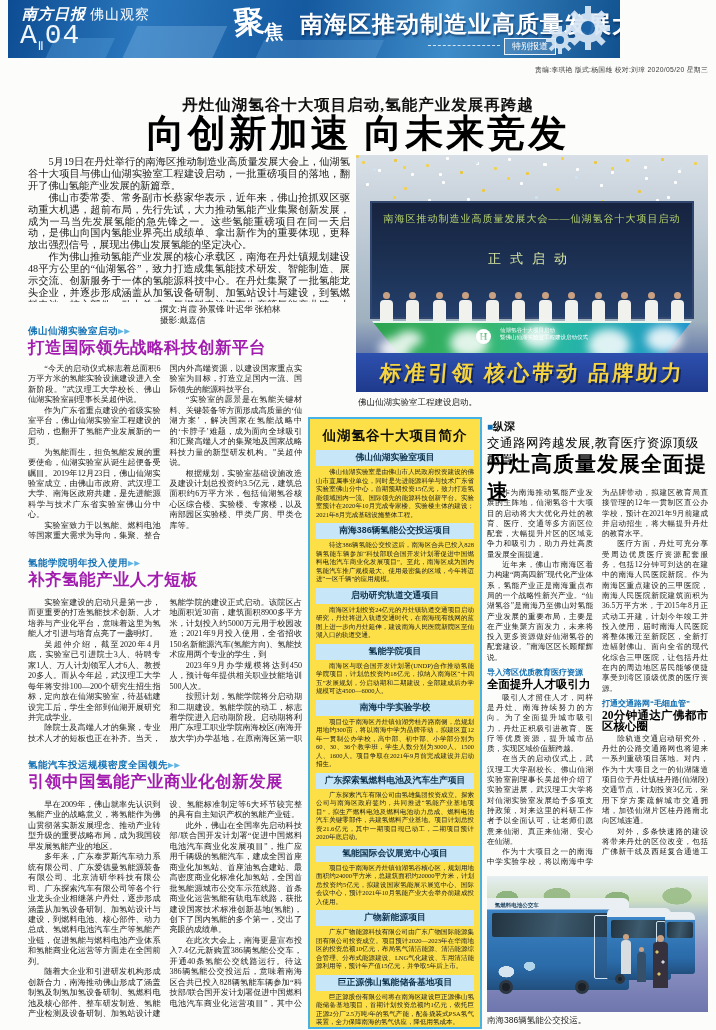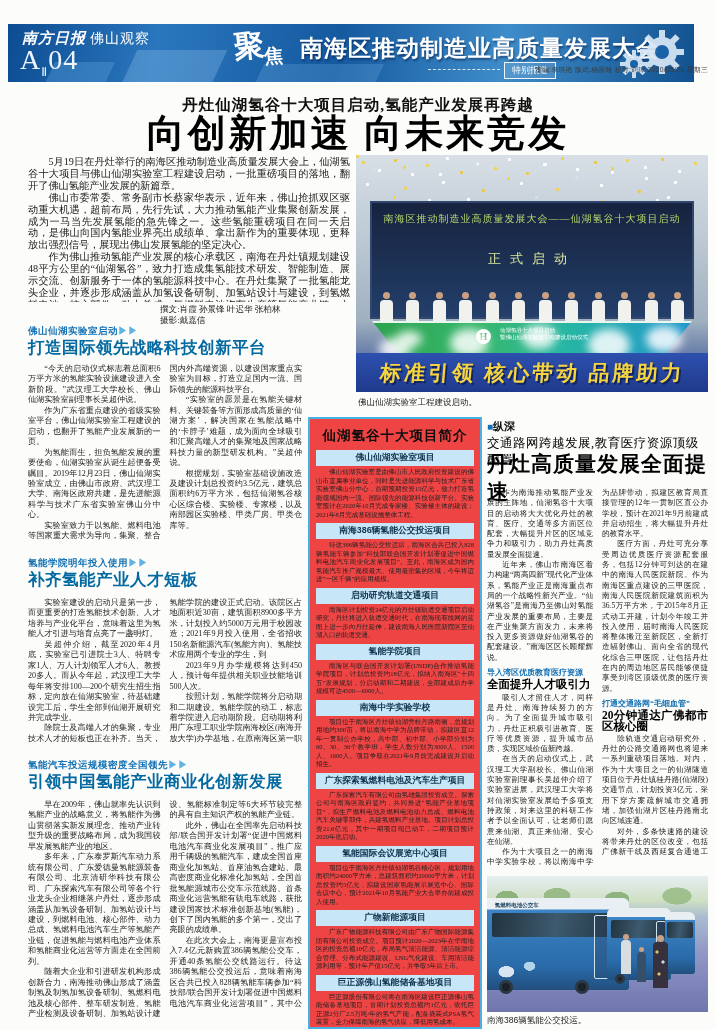--- a/index.html
+++ b/index.html
@@ -1,30 +1,30 @@
 <!DOCTYPE html>
 <html><head>
 <meta charset="utf-8">
 <style>
   * { margin:0; padding:0; box-sizing:border-box; }
   html,body { background:#e8e8e4; }
   body { font-family:"Liberation Serif", serif; }
   .page { position:relative; width:716px; height:1030px; background:#fcfcfa; margin:0 auto; overflow:hidden; }
 
   
-  .masthead { position:absolute; left:8px; top:24px; width:686px; height:58px;
+  .masthead { position:absolute; left:8px; top:0; width:612px; height:58px;
     background:linear-gradient(100deg,#0d4c92 0%,#2a77bd 22%,#15599f 48%,#3e8cc9 72%,#11518f 100%); overflow:hidden;padding-left:17px; }
   .mh-deco { position:absolute; background:rgba(160,210,245,.28); transform:skewX(-25deg); }
   .mh-d1 { left:120px; top:26px; width:90px; height:40px; }
   .mh-d2 { left:40px; top:38px; width:60px; height:30px; background:rgba(80,150,210,.45); }
   .mh-d3 { left:250px; top:40px; width:120px; height:26px; background:rgba(120,180,230,.25); }
   .mh-logo { position:absolute; left:14px; top:5px; color:#fff; font-size:15px; font-weight:bold; letter-spacing:1px; }
   .mh-logo .cal { font-style:italic; font-family:"Liberation Serif",serif; }
   .mh-edition { font-weight:normal; font-family:"Liberation Sans",sans-serif; font-size:14px; margin-left:4px; }
-  .mh-page { position:absolute; left:12px; top:20px; color:#eef6fc; font-family:Liberation Serif, serif; font-size:28px; letter-spacing:1px; }
+  .mh-page { position:absolute; left:12px; top:20px; color:#eef6fc; font-family:Liberation Mono, monospace; font-size:28px; letter-spacing:1px; }
   .mh-page sub { font-size:12px; }
   .mh-focus { position:absolute; left:226px; top:2px; color:#fff; font-weight:bold; }
   .mh-focus .f1 { font-size:30px; display:inline-block; transform:rotate(-6deg); font-family:"Liberation Serif",serif; }
   .mh-focus .f2 { font-size:19px; display:inline-block; transform:translateY(6px) rotate(-4deg); }
   .mh-title { position:absolute; left:292px; top:9px; color:#fff; font-weight:bold; font-size:23px; letter-spacing:1px;
     font-family:"Liberation Sans",sans-serif; text-shadow:1px 2px 2px rgba(0,20,60,.5); white-space:nowrap; }
   .mh-sub { position:absolute; left:496px; top:38px; color:#fff; font-size:9px; font-family:"Liberation Sans",sans-serif;
     border:1px solid rgba(255,255,255,.9); padding:1px 7px; background:rgba(255,255,255,.12); }
   .mh-subline { position:absolute; left:420px; top:45px; width:72px; border-top:1px dashed rgba(255,255,255,.8); }
   .mh-gears { position:absolute; right:6px; top:2px; }
@@ -60,32 +60,32 @@
   .mp-logo { display:inline-block; margin-top:6px; width:15px; height:15px; border-radius:50%; background:#fff; color:#2ca24d; font-size:10px; font-weight:bold; line-height:15px; vertical-align:middle; }
   .mp-podium-text { display:inline-block; vertical-align:middle; text-align:left; margin-left:5px; color:#fff; font-size:5.5px; line-height:7px; }
   .mp-smoke { position:absolute; left:40px; top:176px; width:26px; height:16px; border-radius:50%; background:#fff; filter:blur(5px); opacity:.85;
     box-shadow:60px 4px 0 6px #fff,130px -2px 0 4px #fff,200px 6px 0 8px #fff,255px 0 0 5px #fff, -14px 10px 0 3px #fff; }
   .mp-banner { position:absolute; left:0; top:198px; width:352px; height:39px; background:linear-gradient(#2d50ae,#1f3a8c); display:flex; align-items:center; justify-content:center; }
   .mp-banner-text { font-size:21px; font-weight:bold; color:#f5d43f; letter-spacing:3px; transform:skewX(-5deg); text-shadow:2px 2px 0 #12245e; white-space:nowrap; }
   .photo-caption { position:absolute; font-size:8.5px; color:#222; font-family:"Liberation Sans",sans-serif; }
   .cap-main { left:358px; top:397px; width:348px; }
 
   
-  .sec-kicker { position:absolute; left:28px; font-size:9.5px; font-weight:bold; color:#1371b5; font-family:Liberation Sans, sans-serif; letter-spacing:.5px; }
+  .sec-kicker { position:absolute; left:28px; font-size:9.5px; font-weight:bold; color:#1371b5; font-family:Liberation Mono, monospace; letter-spacing:.5px; }
   .sec-kicker .arr { color:#5fb4e4; }
-  .sec-headline { position:absolute; left:28px; font-size:16.5px; font-weight:bold; color:#0369a1; letter-spacing:.5px; }
+  .sec-headline { position:absolute; left:28px; font-size:16.5px; font-weight:bold; color:#a21caf; letter-spacing:.5px; }
   .sec-body { position:absolute; left:28px; width:274px; overflow:hidden; column-count:2; column-gap:9px;
     font-size:8.1px; line-height:10.45px; color:#222; text-align:justify; }
   .sec-body p { text-indent:2em; }
   .kA { top:325px; } .hA { top:337px; } .bA { top:364px; height:184px; }
   .kB { top:557px; } .hB { top:569px; } .bB { top:598px; height:156px; }
   .kC { top:759px; } .hC { top:771px; } .bC { top:800px; height:226px; }
 
   
-  .projects-box { position:absolute; left:308px; top:417px; width:174px; height:612px; border:2px solid #47b2e5; background:#ef4444; padding:5px 6px; overflow:hidden; }
+  .projects-box { position:absolute; left:308px; top:417px; width:174px; height:612px; border:2px solid #47b2e5; background:#fde047; padding:5px 6px; overflow:hidden; }
   .proj-title { text-align:center; font-size:13.5px; font-weight:bold; color:#0c0c0c; letter-spacing:1px; margin:3px 0 5px; }
   .proj-head { background:#c7e6f7; color:#10344f; font-weight:bold; font-size:8.8px; text-align:center; padding:2px 0; margin:4px 0 2px; font-family:"Liberation Sans",sans-serif; }
   .proj-desc { font-size:6.5px; line-height:8.5px; color:#222; text-align:justify; text-indent:2em; }
 
   
   .depth-tag { position:absolute; left:487px; top:419px; font-size:11px; font-weight:bold; color:#111; font-family:"Liberation Sans",sans-serif; }
   .depth-tag .sq { color:#1371b5; font-size:10px; }
   .depth-kicker { position:absolute; left:487px; top:435px; width:221px; font-size:12.5px; font-weight:normal; color:#000; letter-spacing:.5px; }
   .depth-headline { position:absolute; left:487px; top:450px; width:221px; font-size:21px; font-weight:bold; color:#000; letter-spacing:1px; }
   .depth-body { position:absolute; left:487px; top:488px; width:221px; height:380px; overflow:hidden;

